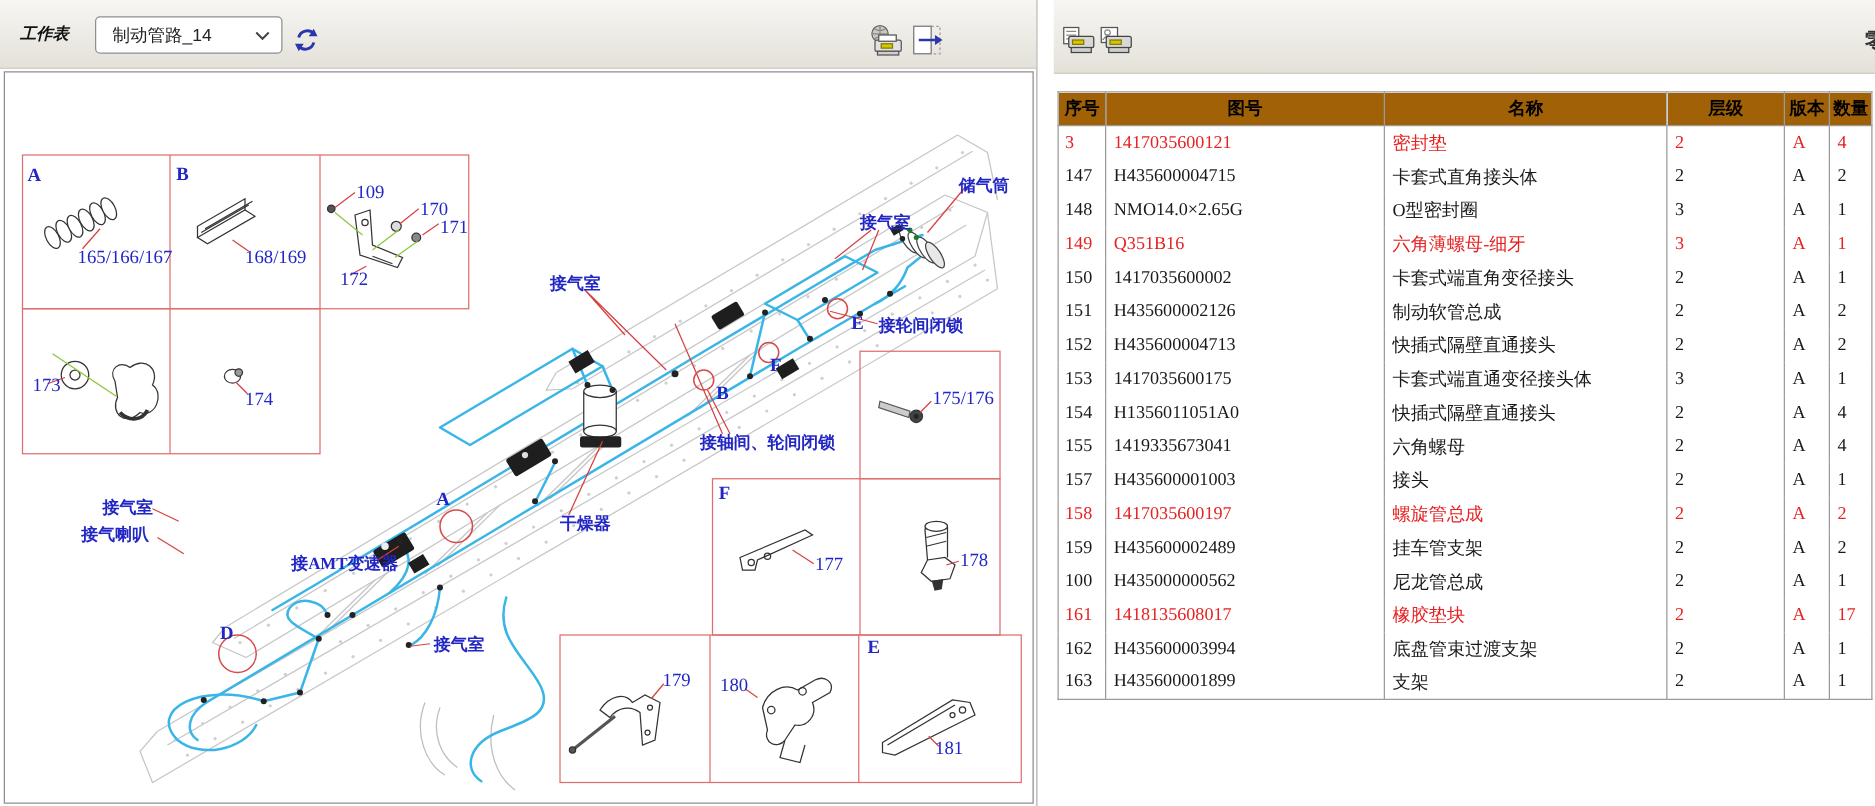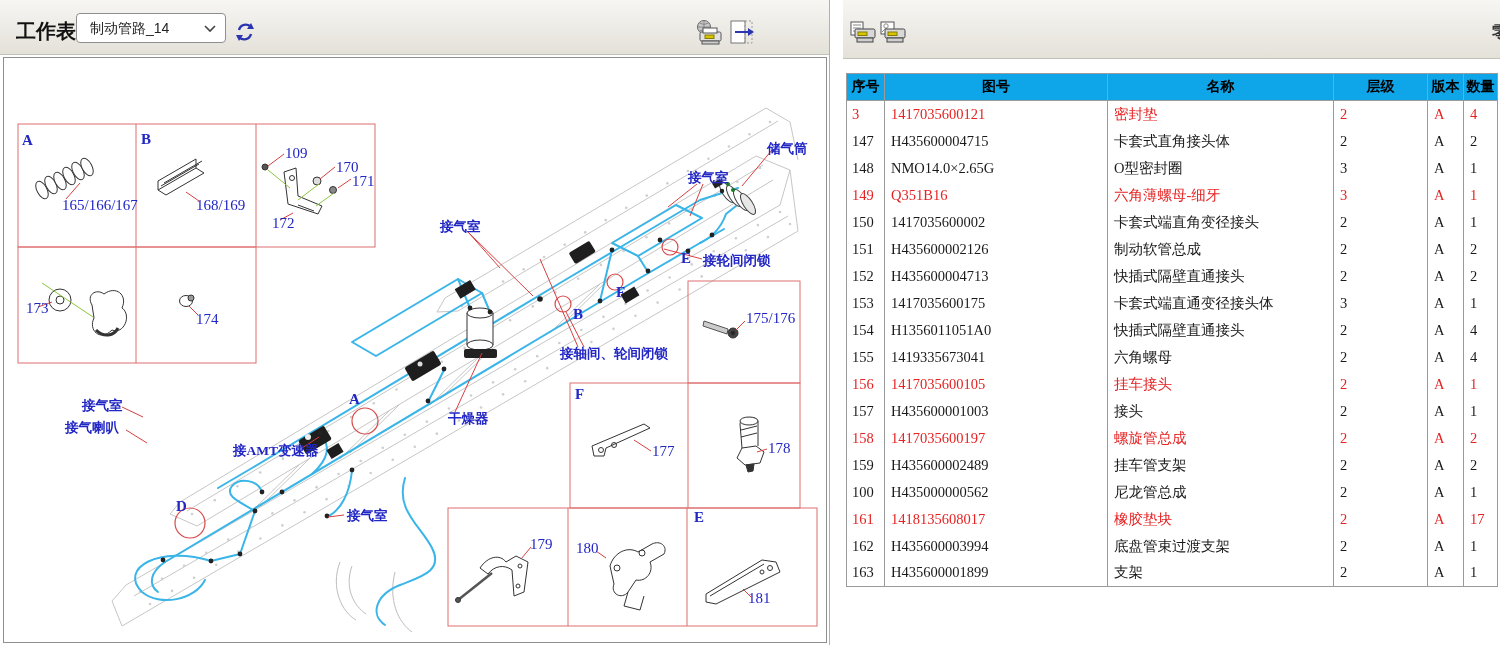--- a/index.html
+++ b/index.html
@@ -3,40 +3,40 @@
 <meta charset="utf-8">
 <style>
   html,body{margin:0;padding:0;background:#fff;}
   #page{position:relative;width:1500px;height:645px;overflow:hidden;background:#fff;
         font-family:"Liberation Sans","DejaVu Sans",sans-serif;}
   
   #left-panel{position:absolute;left:0;top:0;width:830px;height:645px;border-right:1px solid #b3b0a8;box-sizing:border-box;}
   .toolbar{position:absolute;left:0;top:0;height:55px;background:linear-gradient(#f7f6f3,#e4e1d9);
            border-bottom:1px solid #c4c1b8;box-sizing:border-box;}
   #lp-toolbar{width:829px;}
-  #ws-label{position:absolute;left:16px;top:18px;font-size:20px;font-weight:bold;color:#111;}
+  #ws-label{position:absolute;left:16px;top:18px;font-size:13px;font-weight:bold;color:#111;font-style:italic;}
   #ws-select{position:absolute;left:76px;top:13px;width:150px;height:30px;background:#fff;border:1px solid #8f8f8f;
              border-radius:4px;box-sizing:border-box;cursor:pointer;}
   #ws-select .val{position:absolute;left:13px;top:0;line-height:28px;font-size:14px;color:#222;}
   #ws-select svg{position:absolute;right:9px;top:11px;}
   .tb-icon{position:absolute;top:19px;cursor:pointer;}
   
   #diagram-frame{position:absolute;left:3px;top:57px;width:822px;height:584px;border:1px solid #8e8e8e;background:#fff;}
   .dl-cn{font:bold 13.5px "Liberation Serif","DejaVu Serif",serif;fill:#2126c4;}
   .dl-num{font:15px "Liberation Serif","DejaVu Serif",serif;fill:#2126c4;}
   .dl-letter{font:bold 15px "Liberation Serif","DejaVu Serif",serif;fill:#2126c4;}
   
   #right-panel{position:absolute;left:843px;top:0;width:660px;height:645px;}
   #rp-toolbar{width:660px;height:59px;}
   #clipped-char{position:absolute;left:649px;top:21px;font:bold 17px "Liberation Serif",serif;color:#333;}
   #parts-table{position:absolute;left:3px;top:73px;border-collapse:collapse;table-layout:fixed;width:651px;
                background:#fff;font-family:"Liberation Serif","DejaVu Serif",serif;}
   #parts-table th,#parts-table td{border-left:1px solid #9b9b9b;border-right:1px solid #9b9b9b;
                overflow:hidden;white-space:nowrap;box-sizing:border-box;}
-  #parts-table thead th{border-top:1px solid #9b9b9b;border-bottom:1px solid #9b9b9b;background:#0ea5e9;
+  #parts-table thead th{border-top:1px solid #9b9b9b;border-bottom:1px solid #9b9b9b;background:#a16207;
                height:27px;font-size:14px;font-weight:bold;text-align:center;color:#000;}
   #parts-table tbody td{height:27px;font-size:14.5px;padding:0 0 0 6px;text-align:left;color:#1a1a1a;}
   #parts-table tbody td.c-no{padding-left:5px;}
   #parts-table tbody tr:last-child td{border-bottom:1px solid #9b9b9b;}
   #parts-table tr.hl td{color:#e62222;}
 </style>
 </head>
 <body>
 
 <div id="page">
@@ -565,28 +565,20 @@
             <td>4</td>
           </tr>
           <tr>
             <td class="c-no">155</td>
             <td>1419335673041</td>
             <td>六角螺母</td>
             <td>2</td>
             <td>A</td>
             <td>4</td>
           </tr>
-          <tr class="hl">
-            <td class="c-no">156</td>
-            <td>1417035600105</td>
-            <td>挂车接头</td>
-            <td>2</td>
-            <td>A</td>
-            <td>1</td>
-          </tr>
           <tr>
             <td class="c-no">157</td>
             <td>H435600001003</td>
             <td>接头</td>
             <td>2</td>
             <td>A</td>
             <td>1</td>
           </tr>
           <tr class="hl">
             <td class="c-no">158</td>

